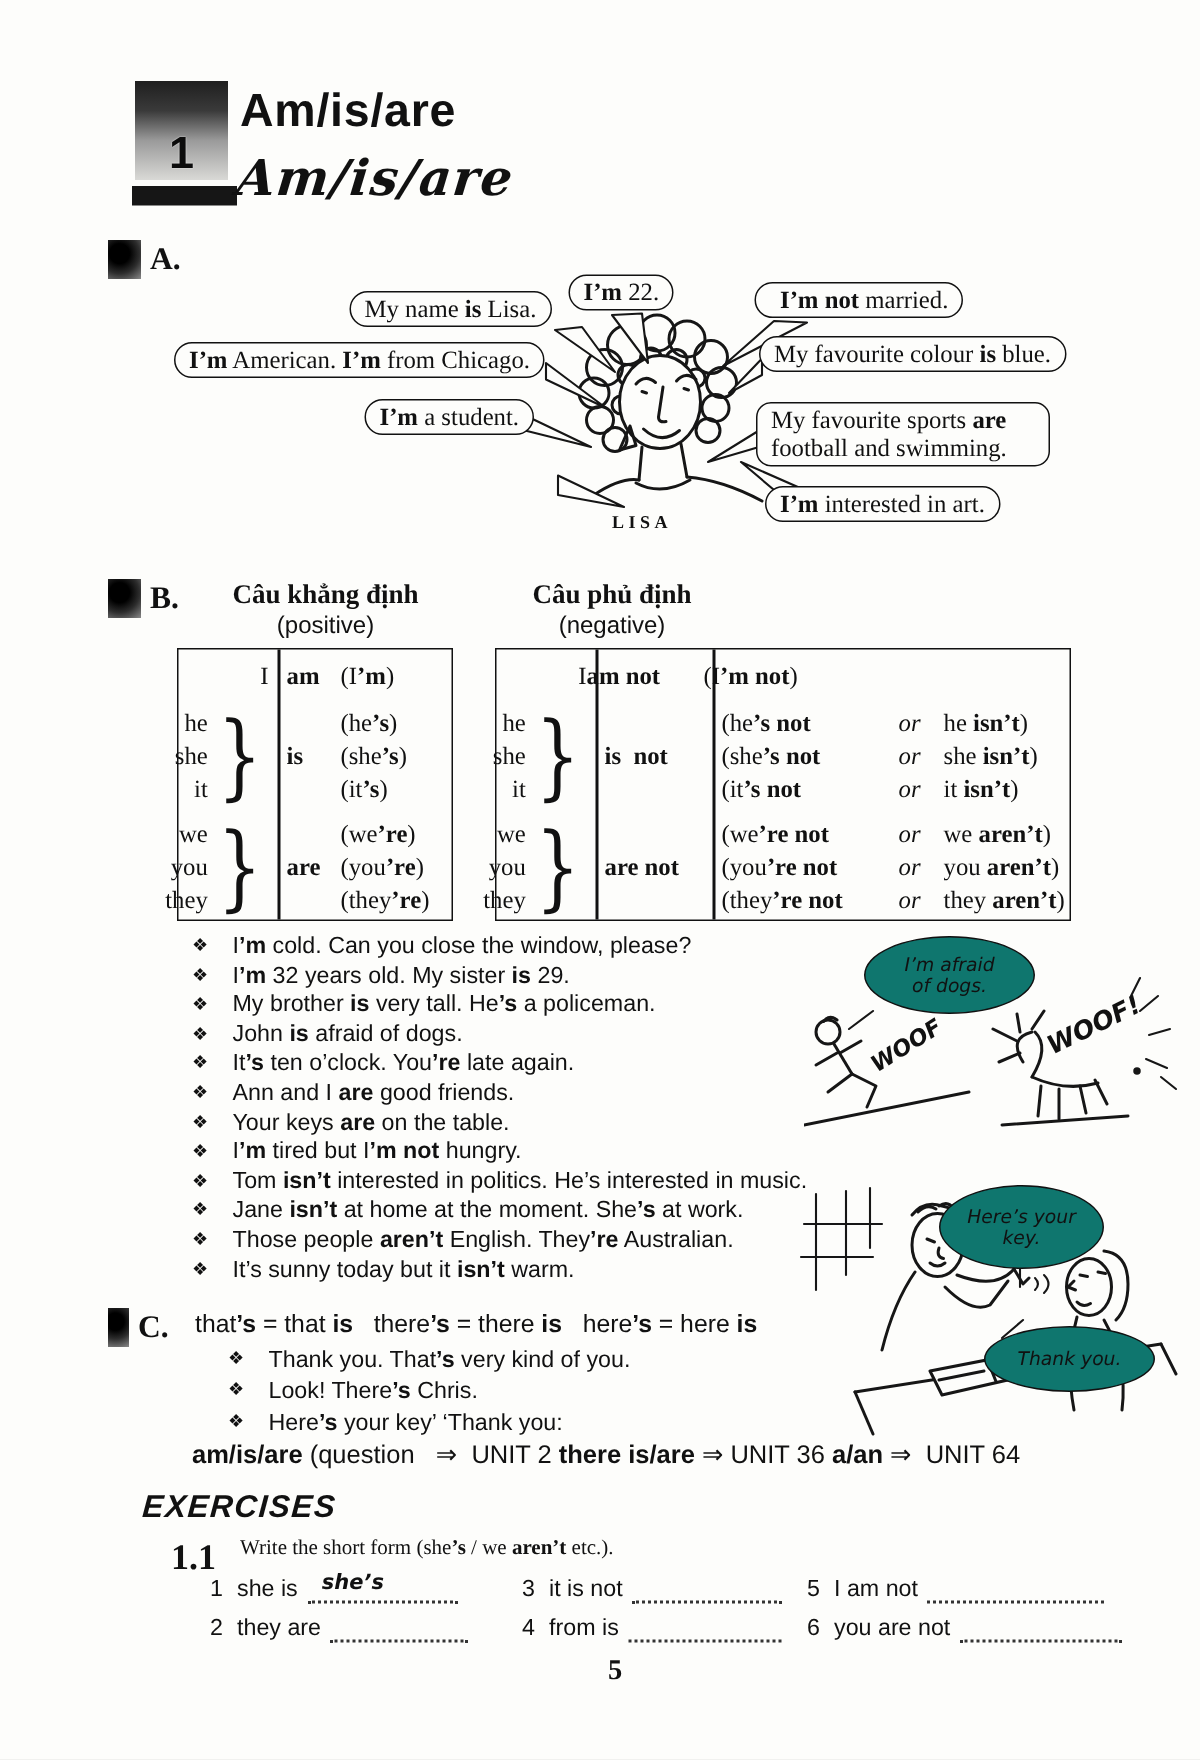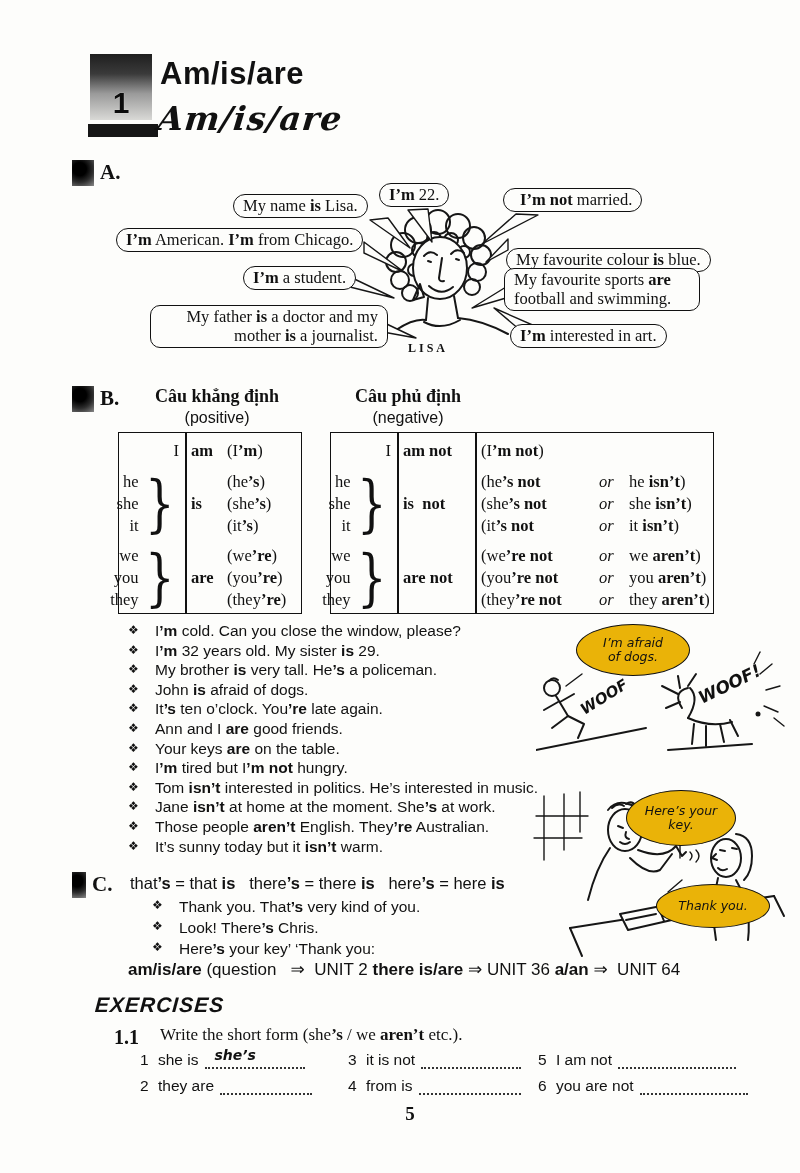--- a/index.html
+++ b/index.html
@@ -49,34 +49,34 @@
   .orline .lft{width:118px;}
   .orline .orr{width:30px;font-style:italic;font-weight:400;}
 
   
   .exlist{font-family:"Liberation Sans",sans-serif;font-size:15.5px;line-height:19.6px;white-space:nowrap;}
   .exrow{display:flex;}
   .blt{width:27px;flex:0 0 27px;font-size:12px;line-height:19.6px;}
   .c-exlist{line-height:21px;}
 
   
-  .scene-bub{border:1.6px solid #111;border-radius:50%;background:#eab308;text-align:center;
+  .scene-bub{border:1.6px solid #111;border-radius:50%;background:#0f766e;text-align:center;
     font-family:"DejaVu Sans",sans-serif;font-style:italic;font-size:12.5px;line-height:14px;
     display:flex;align-items:center;justify-content:center;z-index:3;}
   .woof{font-family:"DejaVu Sans",sans-serif;font-weight:700;font-style:italic;color:#111;z-index:2;}
 
   
   .c-rule{font-family:"Liberation Sans",sans-serif;font-size:16.5px;white-space:nowrap;}
   .c-ref{font-family:"Liberation Sans",sans-serif;font-size:17px;white-space:nowrap;}
 
   
   .exhead{font-family:"Liberation Sans",sans-serif;font-weight:700;font-style:italic;
     font-size:21px;letter-spacing:1px;transform:skewX(-4deg);}
-  .exnum{font-weight:700;font-size:20px;}
-  .exinstr{font-size:17px;}
+  .exnum{font-weight:700;font-size:24px;}
+  .exinstr{font-size:14px;}
   .item{font-family:"Liberation Sans",sans-serif;font-size:15.5px;white-space:nowrap;display:flex;align-items:flex-end;}
   .item .n{width:18px;}
   .item .p{margin-right:6px;}
   .dots{display:inline-block;border-bottom:2.4px dotted #333;height:14px;position:relative;}
   .ans{position:absolute;left:10px;top:-6px;font-family:"DejaVu Sans",sans-serif;
     font-style:italic;font-weight:700;font-size:14px;}
   .pageno{font-weight:700;font-size:19px;text-align:center;}
 
   svg{display:block;}
   .sk{stroke:#161616;fill:none;stroke-width:2;stroke-linecap:round;stroke-linejoin:round;}
@@ -146,24 +146,23 @@
       <path d="M38,142 Q56,130 68,132"></path>
         <path d="M100,130 Q124,132 150,146"></path>
       <path d="M66,134 Q83,143 102,132"></path>
     </g>
   </svg>
 
   <div class="abs bub" style="left:233px;top:194px;">My name <b>is</b> Lisa.</div>
   <div class="abs bub" style="left:379px;top:183px;"><b>I’m</b> 22.</div>
   <div class="abs bub" style="left:503px;top:188px;padding-left:16px;"><b>I’m not</b> married.</div>
   <div class="abs bub" style="left:116px;top:228px;"><b>I’m</b> American. <b>I’m</b> from Chicago.</div>
-  <div class="abs bub" style="left:506px;top:248px;">My favourite colour <b>is</b> blue.</div>
+  <div class="abs bub" style="left:506px;top:224px;">My favourite colour <b>is</b> blue.</div>
   <div class="abs bub" style="left:243px;top:266px;"><b>I’m</b> a student.</div>
   <div class="abs bub bub2" style="left:504px;top:268px;width:176px;">My favourite sports <b>are</b> football and swimming.</div>
-  <div class="abs bub bub2" style="left:150px;top:305px;width:218px;text-align:right;">My father <b>is</b> a doctor and my mother <b>is</b> a journalist.</div>
   <div class="abs bub" style="left:510px;top:324px;"><b>I’m</b> interested in art.</div>
   <div class="abs lisa-label" style="left:408px;top:341px;">LISA</div>
 
   <div class="abs marker" style="left:72px;top:386px;">
     <span class="blotch"></span>
     <span class="mletter">B.</span>
   </div>
   <div class="abs bhead" style="left:128px;top:386px;width:178px;">
     <div class="t">Câu khẳng định</div>
     <div class="s">(positive)</div>
@@ -218,21 +217,21 @@
     </div>
   </div>
 
   <div class="abs tbl" style="left:330px;top:432px;width:382px;height:180px;">
     <div class="vline" style="left:66px;"></div>
     <div class="vline" style="left:144px;"></div>
     <div class="trow" style="padding-top:7px;">
       <div class="pcol" style="width:60px;">
           <span class="pstack">I</span>
         </div>
-      <div class="vcol" style="margin-left:12px;width:66px;">am not</div>
+      <div class="vcol" style="margin-left:0;width:66px;">am not</div>
       <div class="clines" style="margin-left:12px;">
         <div class="orline">
           <span class="lft">(I<b>’m not</b>)</span>
           <span class="orr"></span>
           <span class="rgt"></span>
         </div>
       </div>
     </div>
     <div class="trow" style="margin-top:9px;">
       <div class="pcol" style="width:60px;">

